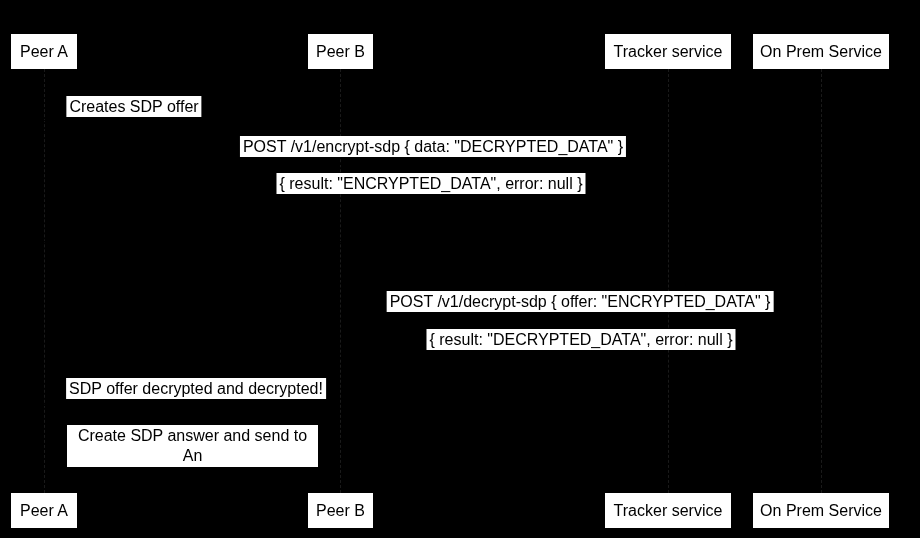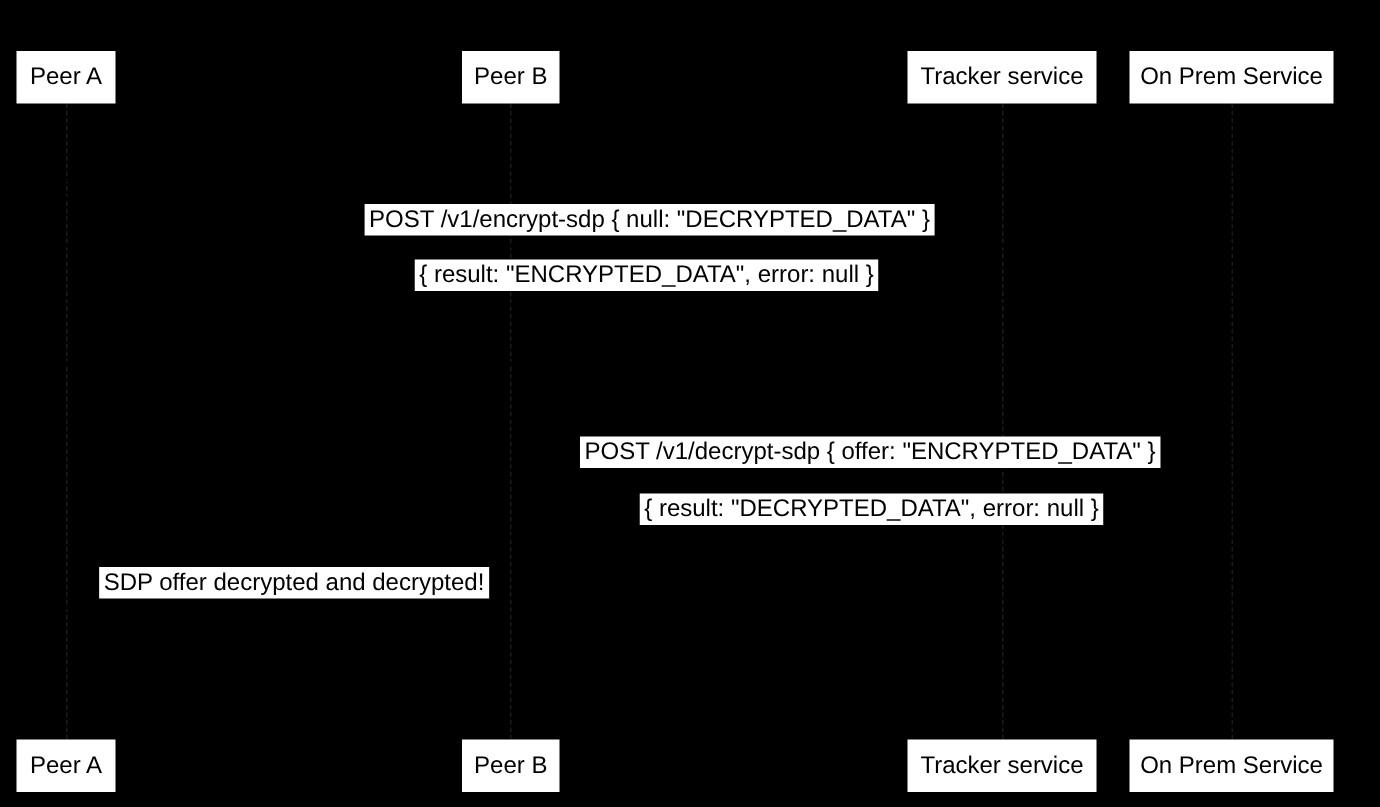--- a/index.html
+++ b/index.html
@@ -91,26 +91,31 @@
   <div class="actor-box" style="left:308px;top:22px;width:65px">
       <span>Peer B</span>
     </div>
   <div class="actor-box" style="left:605px;top:22px;width:126px">
       <span>Tracker service</span>
     </div>
   <div class="actor-box" style="left:753px;top:22px;width:136px">
       <span>On Prem Service</span>
     </div>
 
-  <div class="msg-label" style="left:433px;top:124px">POST /v1/encrypt-sdp { null: "DECRYPTED_DATA" }</div>
+  <div class="msg-label" style="left:134px;top:84px">Creates SDP offer</div>
+  <div class="msg-label" style="left:433px;top:124px">POST /v1/encrypt-sdp { data: "DECRYPTED_DATA" }</div>
   <div class="msg-label" style="left:431px;top:161px">{ result: "ENCRYPTED_DATA", error: null }</div>
   <div class="msg-label" style="left:580px;top:279px">POST /v1/decrypt-sdp { offer: "ENCRYPTED_DATA" }</div>
   <div class="msg-label" style="left:581px;top:317px">{ result: "DECRYPTED_DATA", error: null }</div>
   <div class="msg-label" style="left:196px;top:366px">SDP offer decrypted and decrypted!</div>
 
+  <div class="note-box" style="left:67px;top:413px;width:251px;height:42px">
+    <div>Create SDP answer and send to An</div>
+    <div>using the same mechanism</div>
+  </div>
 
   <div class="actor-box" style="left:11px;top:481px;width:66px">
       <span>Peer A</span>
     </div>
   <div class="actor-box" style="left:308px;top:481px;width:65px">
       <span>Peer B</span>
     </div>
   <div class="actor-box" style="left:605px;top:481px;width:126px">
       <span>Tracker service</span>
     </div>

